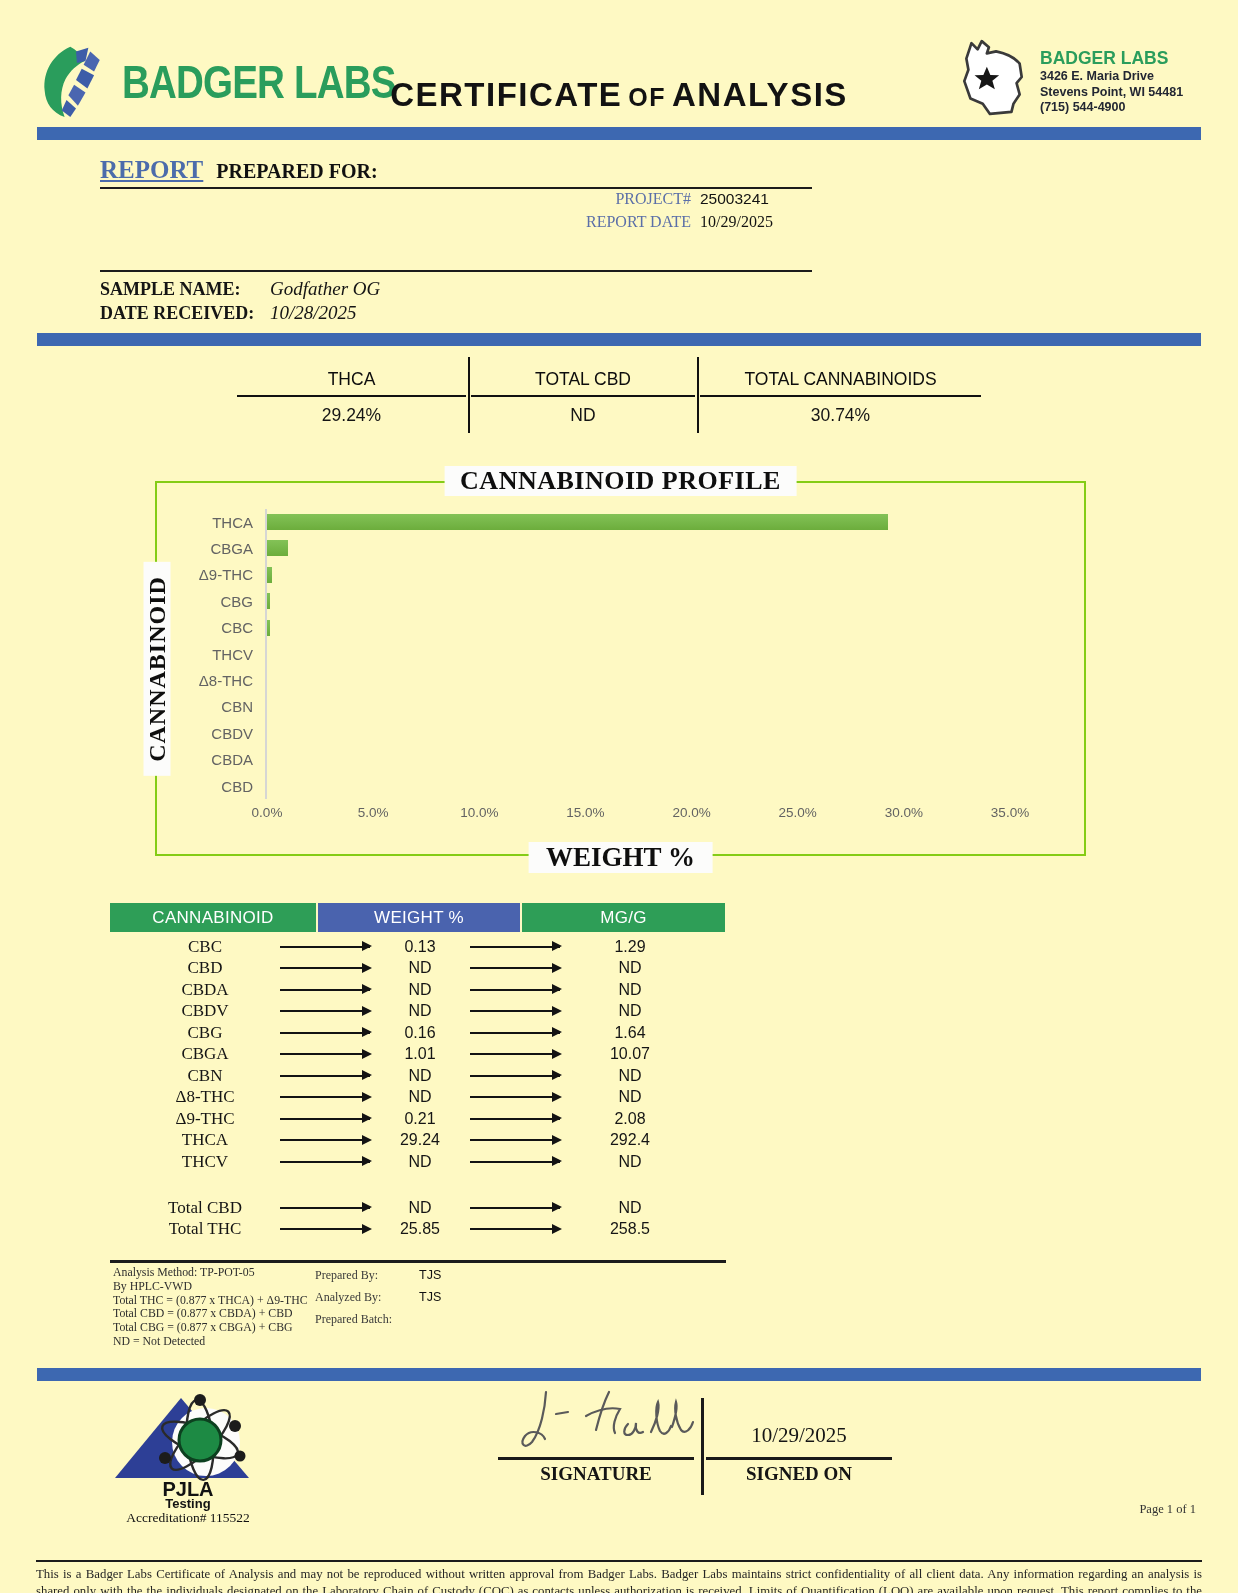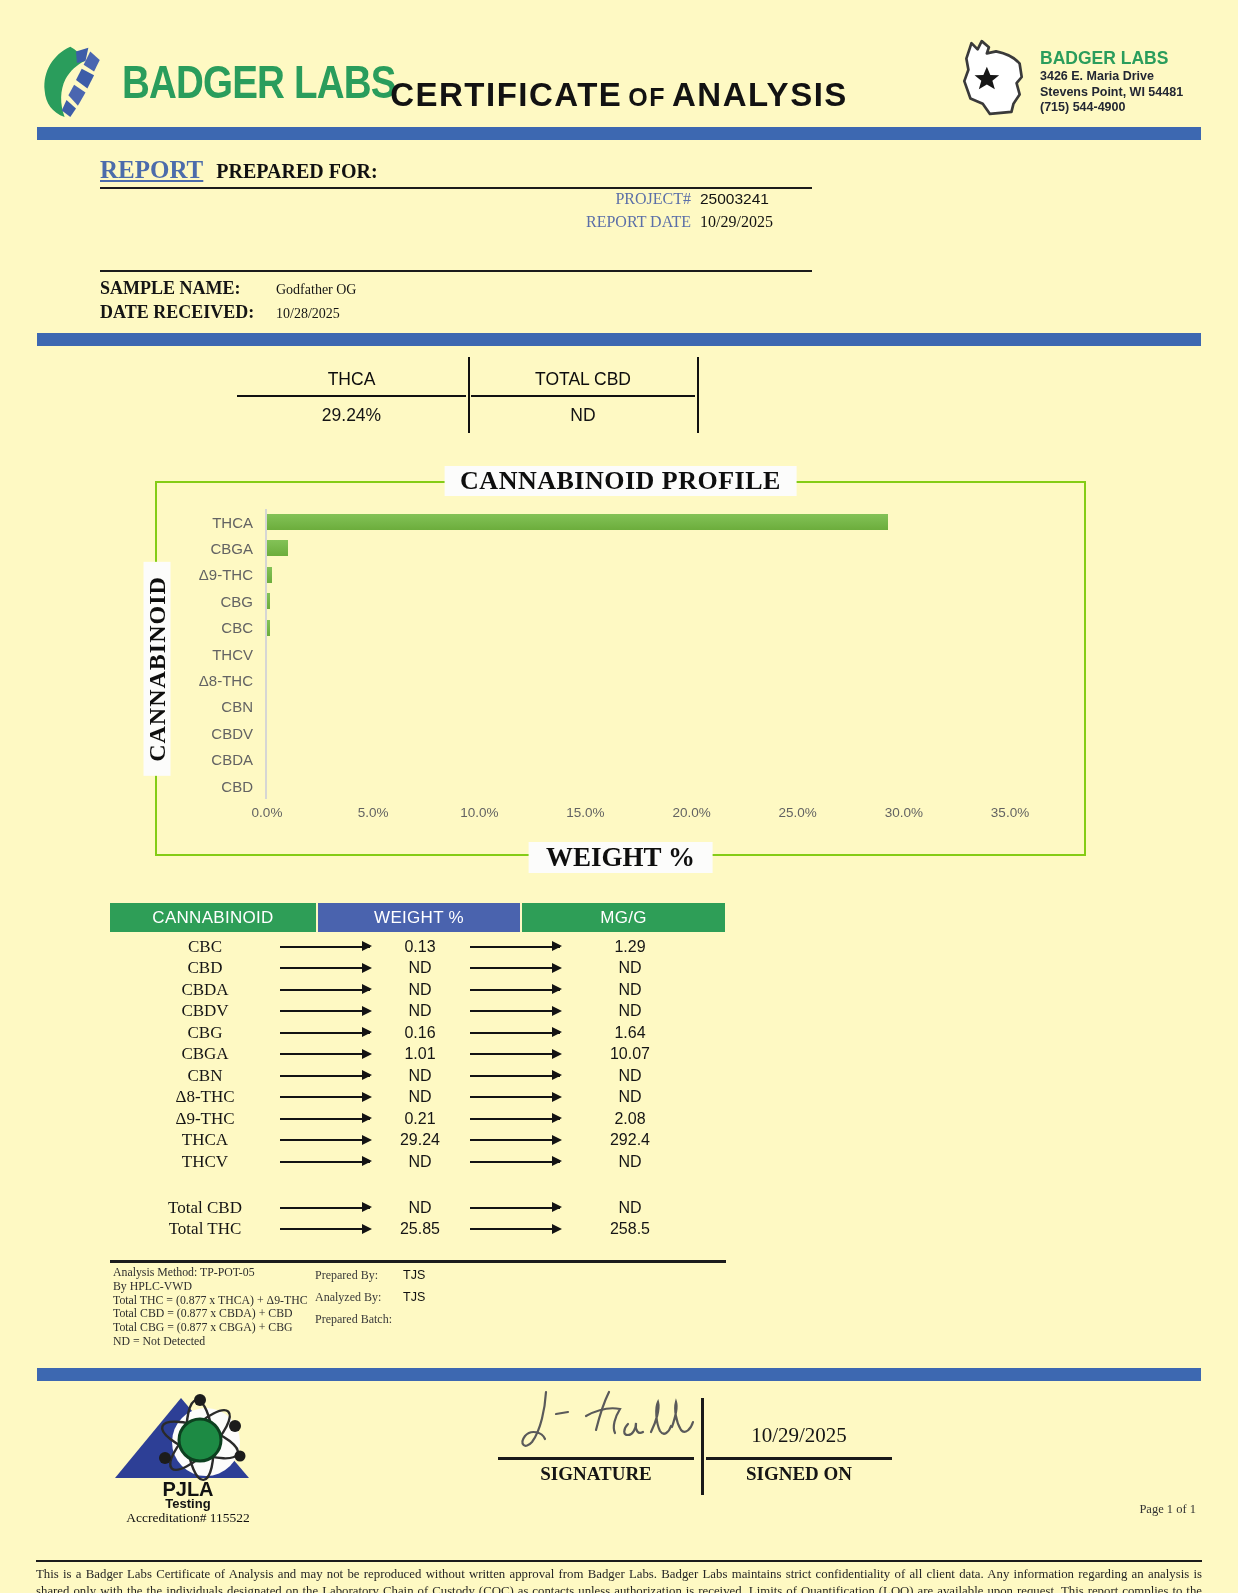--- a/index.html
+++ b/index.html
@@ -29,21 +29,21 @@
   .prepared-for{font-size:20px;font-weight:700;color:#111;margin-left:9px;}
   .hline{background:#1c1c1c;height:2px;}
   .fields{left:420px;top:190px;width:392px;}
   .field-row{display:flex;justify-content:flex-end;align-items:baseline;height:23px;}
   .field-label{font-weight:400;font-size:16px;color:#5b6fa8;text-align:left;}
   .field-value{width:112px;margin-left:9px;font-size:16px;color:#121212;}
   .fv-sans{font-family:"Liberation Sans",sans-serif;font-size:15.5px;}
   .sample-block{left:100px;top:278px;}
   .sample-row{display:flex;align-items:baseline;height:24px;}
   .sample-label{font-weight:700;font-size:18px;width:162px;}
-  .sample-value{font-size:14px;margin-left:14px;}
+  .sample-value{font-size:19px;margin-left:8px;font-style:italic;}
 
   
   .sum-col{top:356px;}
   .sum-head{height:34px;display:flex;align-items:flex-end;justify-content:center;
             padding-bottom:5px;border-bottom:2px solid #111;
             font-family:"Liberation Sans",sans-serif;font-size:17.5px;color:#0d0d0d;}
   .sum-val{margin-top:8px;text-align:center;font-family:"Liberation Sans",sans-serif;font-size:17.5px;}
   .sum-div{top:357px;width:2px;height:76px;background:#111;}
 
   
@@ -78,21 +78,21 @@
                 border-left:10px solid #131313;border-top:5.5px solid transparent;border-bottom:5.5px solid transparent;}
   .t-val1{width:90px;text-align:center;font-family:"Liberation Sans",sans-serif;font-size:16px;}
   .t-val2{width:130px;text-align:center;font-family:"Liberation Sans",sans-serif;font-size:16px;}
   .tbottom{left:110px;top:1260px;width:616px;height:3px;background:#1c1c1c;}
 
   
   .fnotes{left:113px;top:1266px;width:210px;font-size:11.8px;color:#2e2e2e;line-height:13.8px;}
   .fmid{left:315px;top:1268px;font-size:12px;color:#3a3a3a;}
   .fmid-row{display:flex;height:22px;}
   .fmid-label{width:88px;}
-  .fmid-value{font-family:"Liberation Sans",sans-serif;font-size:12.5px;color:#111;}
+  .fmid-value{margin-left:16px;font-family:"Liberation Sans",sans-serif;font-size:12.5px;color:#111;}
 
   
   .pjla-text{left:100px;width:176px;text-align:center;font-family:"Liberation Sans",sans-serif;color:#121212;}
   .approved{left:248px;top:1404px;width:182px;text-align:center;}
   .appr-label{font-size:20px;font-weight:700;}
   .appr-line{height:2px;background:#1a1a1a;margin:3px 0;}
   .appr-name{font-size:22px;color:#3a9e78;letter-spacing:3px;padding:1px 0;}
   .appr-title{font-size:20px;margin-top:2px;}
   .sigline{top:1457px;height:2.5px;background:#1a1a1a;}
   .sig-label{top:1463px;text-align:center;font-weight:700;font-size:19px;}
@@ -174,20 +174,24 @@
 
   <div class="abs bluebar" style="top:333px"></div>
 
   <div class="abs sum-col" style="left:237px;width:229px">
     <div class="sum-head">THCA</div>
     <div class="sum-val">29.24%</div>
   </div>
   <div class="abs sum-col" style="left:471px;width:224px">
     <div class="sum-head">TOTAL CBD</div>
     <div class="sum-val">ND</div>
+  </div>
+  <div class="abs sum-col" style="left:700px;width:281px">
+    <div class="sum-head">TOTAL CANNABINOIDS</div>
+    <div class="sum-val">30.74%</div>
   </div>
   <div class="abs sum-div" style="left:468px"></div>
   <div class="abs sum-div" style="left:697px"></div>
 
   <div class="abs chart-box">
     <div class="chart-title">CANNABINOID PROFILE</div>
     <div class="chart-ylab">CANNABINOID</div>
     <div class="chart-xlab">WEIGHT %</div>
     <div class="chart-rows" id="chart-rows">
         <div class="chart-row">

